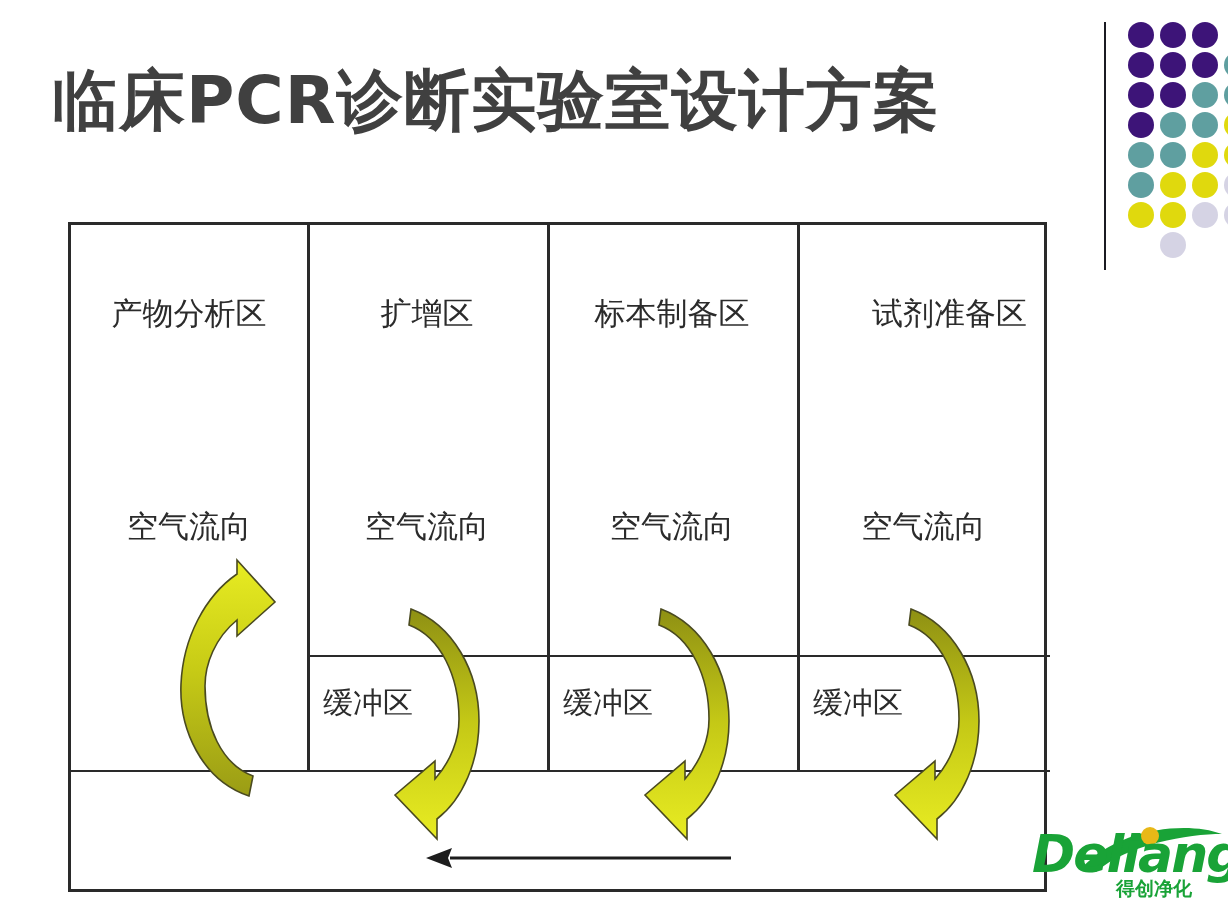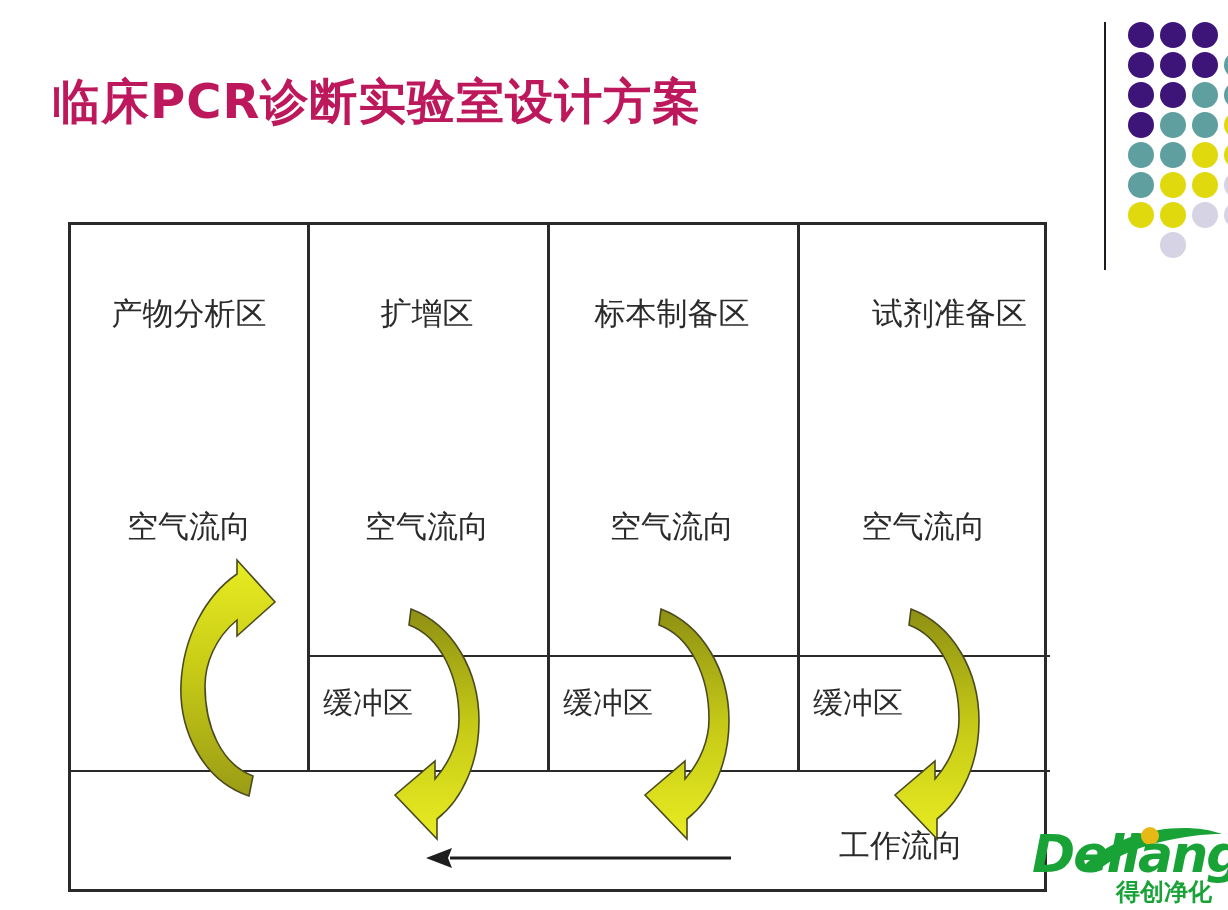--- a/index.html
+++ b/index.html
@@ -9,27 +9,27 @@
     background:#ffffff;
     font-family:"Liberation Serif","DejaVu Serif",serif;
     position:relative;
     overflow:hidden;
   }
   .stage{position:absolute;left:0;top:0;width:1228px;height:910px;}
 
   
   .title{
     position:absolute;
-    left:52px; top:76px;
+    left:52px; top:66px;
     width:920px;
     font-family:"DejaVu Sans","Liberation Sans",sans-serif;
-    font-size:48px;
+    font-size:66px;
     font-weight:700;
     letter-spacing:1px;
-    color:#be185d;
+    color:#404040;
     white-space:nowrap;
     line-height:1.05;
   }
 
   
   .deco{position:absolute;left:1100px;top:14px;width:128px;height:250px;}
   .deco-rule{
     position:absolute;left:4px;top:8px;width:2px;height:248px;
     background:#1b1b22;
   }
@@ -95,21 +95,21 @@
     font-weight:700;
     font-style:italic;
     font-size:52px;
     color:#19a337;
     letter-spacing:-2px;
     line-height:1;
   }
   .logo-sub{
     position:absolute;left:84px;top:48px;
     font-family:"DejaVu Sans","Liberation Sans",sans-serif;
-    font-size:24px;
+    font-size:19px;
     font-weight:700;
     color:#19a337;
     white-space:nowrap;
   }
 </style>
 </head>
 <body>
 
 <div class="stage">
 
@@ -166,21 +166,20 @@
 
     <div class="air-label" style="left:0px;top:281px;width:236px;">空气流向</div>
     <div class="air-label" style="left:236px;top:281px;width:240px;">空气流向</div>
     <div class="air-label" style="left:476px;top:281px;width:250px;">空气流向</div>
     <div class="air-label" style="left:726px;top:281px;width:253px;">空气流向</div>
 
     <div class="buf-label" style="left:252px;top:458px;">缓冲区</div>
     <div class="buf-label" style="left:492px;top:458px;">缓冲区</div>
     <div class="buf-label" style="left:742px;top:458px;">缓冲区</div>
 
-    <div class="foot-label" style="left:768px;top:600px;">工作流向</div>
 
     <svg class="arrowsvg" style="left:355px;top:618px;" width="310" height="30" viewBox="0 0 310 30">
       <line x1="24" y1="15" x2="305" y2="15" stroke="#1d1d1d" stroke-width="3"></line>
       <polygon points="0,15 26,5 22,15 26,25" fill="#1d1d1d"></polygon>
     </svg>
 
     <svg class="arrowsvg" style="left:100px;top:333px;" width="110" height="250" viewBox="0 0 110 250">
       <defs>
         <linearGradient id="gUp0" x1="0" y1="1" x2="0" y2="0">
           <stop offset="0%" stop-color="#9a9c15"></stop>

